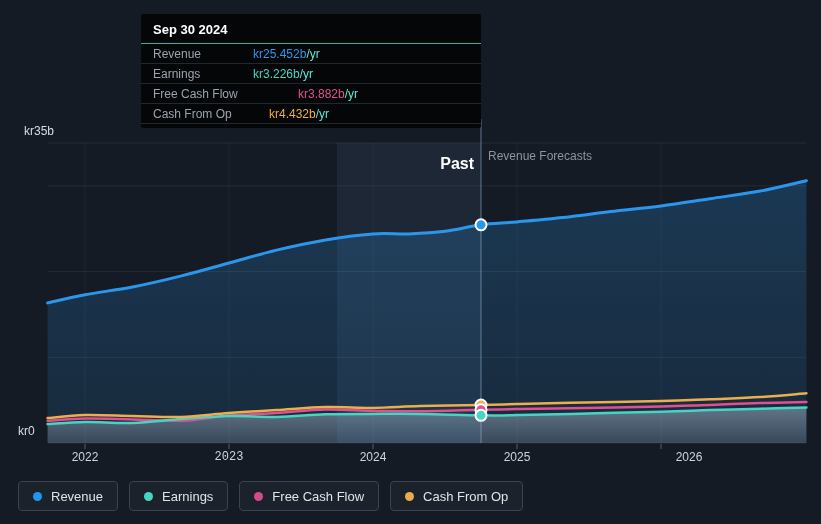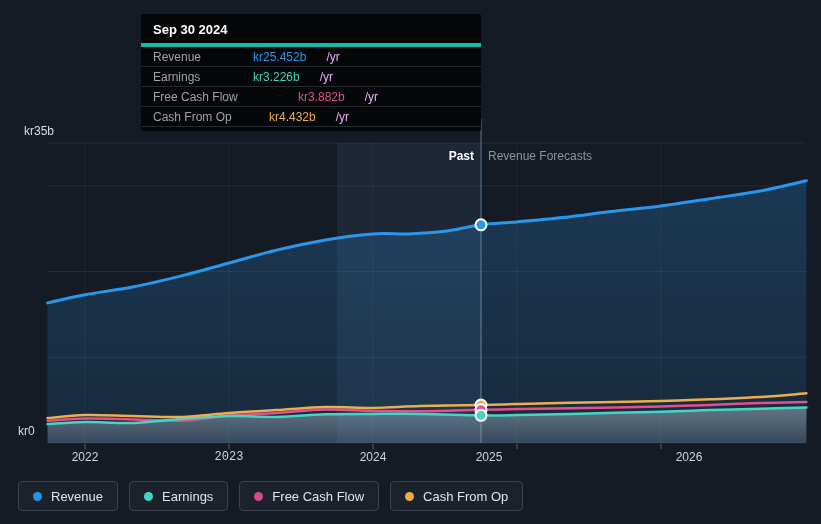--- a/index.html
+++ b/index.html
@@ -5,38 +5,38 @@
   html,body{margin:0;padding:0;background:#10151d;}
   .stage{
     position:relative;width:821px;height:524px;overflow:hidden;
     background:#151b25;
     font-family:"Liberation Sans", sans-serif;
     -webkit-font-smoothing:antialiased;
   }
   .stage svg{position:absolute;left:0;top:0;}
   .axis-label{position:absolute;font-size:12px;color:#d8dde3;}
   .x-tick-label{position:absolute;top:450px;transform:translateX(-50%);font-size:12px;color:#ced4db;}
-  .past-label{position:absolute;top:149px;transform:translateX(-100%);font-size:12px;font-weight:700;color:#ffffff;}
+  .past-label{position:absolute;top:155px;transform:translateX(-100%);font-size:16px;font-weight:700;color:#ffffff;}
   .forecast-label{position:absolute;top:149px;font-size:12px;color:#8b95a1;}
 
   .tooltip{
     position:absolute;left:141px;top:14px;width:340px;box-sizing:border-box;
     background:#040608;border-radius:2px;padding:0 0 4px 0;
   }
   .tt-title{
     font-size:13px;font-weight:700;color:#ffffff;
-    padding:8px 12px 6px 12px;border-bottom:4px solid #14b8a6;
+    padding:8px 12px 6px 12px;border-bottom:1px solid #14b8a6;
   }
   .tt-row{
     display:flex;align-items:center;height:19px;padding:0 12px;
     border-bottom:1px solid #23282e;font-size:12px;
   }
   .tt-label{width:100px;color:#9aa3ae;}
   .tt-value{font-weight:400;}
-  .tt-suffix{color:#f0abfc;margin-left:20px;text-align:center;}
+  .tt-suffix{color:#5eead4;margin-left:0;text-align:center;}
 
   .legend{
     position:absolute;left:18px;top:481px;display:flex;gap:11px;
   }
   .legend-item{
     display:inline-flex;align-items:center;gap:9px;height:30px;
     padding:0 14px;border:1px solid #3a4350;border-radius:4px;
     background:#1b222c;color:#e0e4e8;font-size:13px;cursor:pointer;
     box-sizing:border-box;
   }
@@ -90,21 +90,21 @@
   <span class="axis-label" style="left:24px;top:124px;">kr35b</span>
   <span class="axis-label" style="left:18px;top:424px;">kr0</span>
 
   <span class="past-label" style="left:474px;">Past</span>
   <span class="forecast-label" style="left:488px;">Revenue Forecasts</span>
 
   <div id="x-ticks">
       <span class="x-tick-label" style="left: 85px; text-align: center;">2022</span>
       <span class="x-tick-label" style="left: 229px; font-family: Liberation Mono, monospace;">2023</span>
       <span class="x-tick-label" style="left: 373px;">2024</span>
-      <span class="x-tick-label" style="left: 489px;">2025</span>
+      <span class="x-tick-label" style="left: 517px;">2025</span>
       <span class="x-tick-label" style="left: 661px; margin-left: 28px;">2026</span>
     </div>
 
   <div class="tooltip">
     <div class="tt-title">Sep 30 2024</div>
     <div id="tt-rows">
         <div class="tt-row">
           <span class="tt-label">Revenue</span>
           <span class="tt-value" style="color: rgb(43, 151, 236);">kr25.452b</span>
           <span class="tt-suffix">/yr</span>

